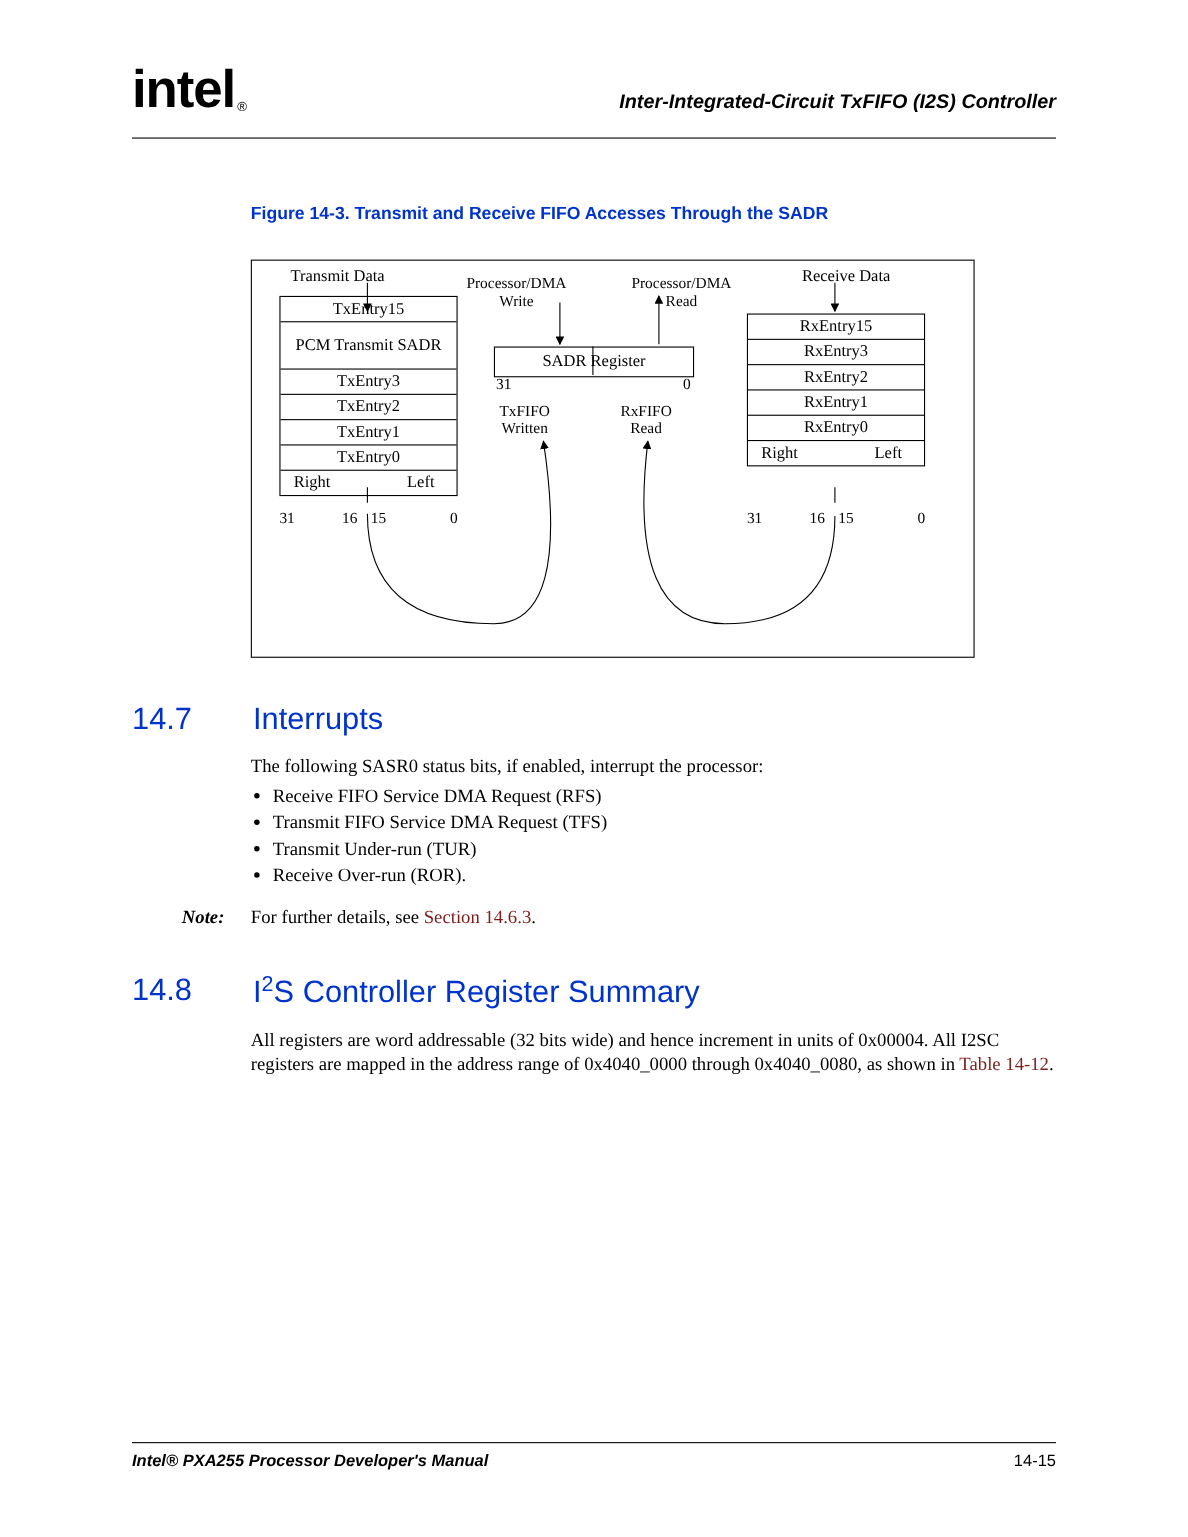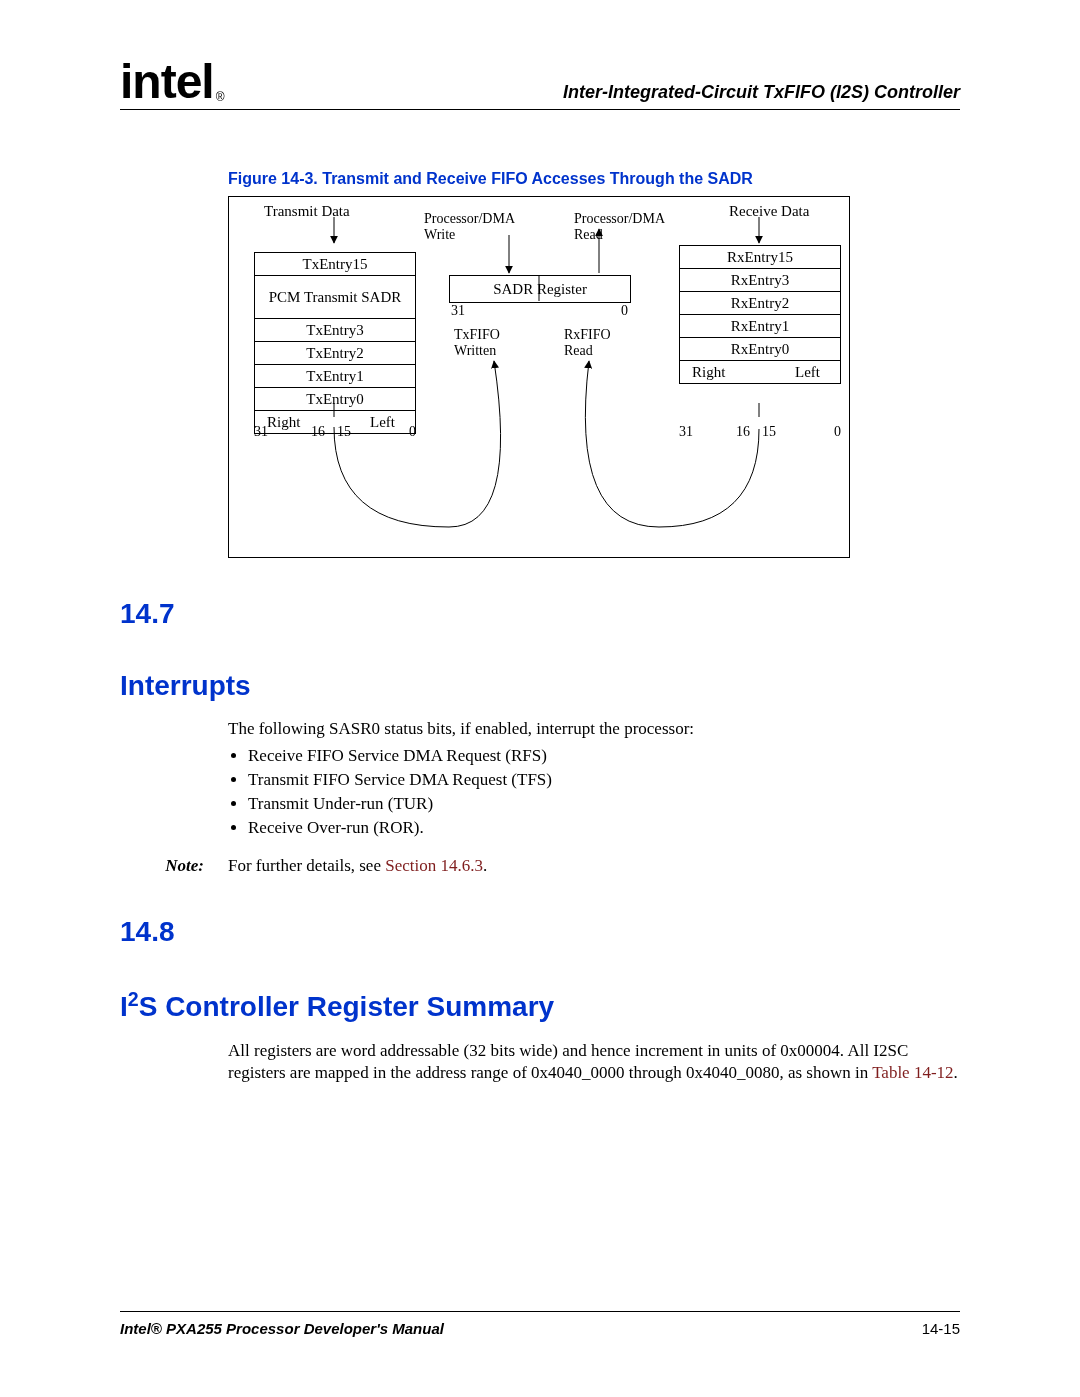--- a/index.html
+++ b/index.html
@@ -17,21 +17,21 @@
     left: 120px;
     right: 120px;
     top: 60px;
     bottom: 60px;
   }
   .header {
     display: flex;
     justify-content: space-between;
     align-items: flex-end;
     border-bottom: 1px solid #000;
-    padding-bottom: 6px;
+    padding-bottom: 22px;
   }
   .intel-logo {
     font-family: Arial, Helvetica, sans-serif;
     font-weight: bold;
     font-size: 48px;
     letter-spacing: -1px;
     line-height: 0.9;
     position: relative;
   }
   .intel-logo .reg {
@@ -48,27 +48,28 @@
   }
   .figure-title {
     font-family: Arial, Helvetica, sans-serif;
     font-weight: bold;
     font-size: 16px;
     color: #0033cc;
     margin-top: 60px;
     margin-left: 108px;
   }
   .figure-box {
-    margin-top: 8px;
+    margin-top: 32px;
     margin-left: 108px;
     border: 1.5px solid #000;
     width: 620px;
     height: 360px;
     position: relative;
     font-size: 15px;
+    padding-left: 36px;
   }
   .figure-box div { position: absolute; }
   .fifo-box {
     border: 1px solid #000;
     width: 160px;
   }
   .fifo-row {
     border-top: 1px solid #000;
     text-align: center;
     height: 22px;
@@ -76,37 +77,36 @@
     position: relative !important;
   }
   .fifo-box .fifo-row:first-child { border-top: none; }
   .sadr-box {
     border: 1px solid #000;
     width: 180px;
     height: 26px;
     line-height: 26px;
     text-align: center;
   }
-  .small-label { font-size: 14px; }
+  .small-label { font-size: 14px; text-align: center; }
   svg.arrows {
     position: absolute;
     left: 0; top: 0;
     width: 620px; height: 360px;
     pointer-events: none;
   }
 
   .section-heading {
     display: flex;
     gap: 40px;
     font-family: Arial, Helvetica, sans-serif;
     color: #0033cc;
-    font-weight: bold;
+    font-weight: normal;
     font-size: 28px;
     margin-top: 40px;
-    flex-direction: column;
   }
   .section-num { width: 70px; }
   .body-text {
     margin-left: 108px;
     font-size: 17px;
     margin-top: 16px;
     line-height: 1.3;
   }
   ul.bullets {
     margin-left: 108px;
@@ -192,21 +192,21 @@
 
     <div class="sadr-box" style="left:220px; top:78px;">SADR Register</div>
     <div style="left:222px; top:106px;" class="small-label">31</div>
     <div style="left:392px; top:106px;" class="small-label">0</div>
 
     <div style="left:225px; top:130px; white-space:pre;" class="small-label">TxFIFO
 Written</div>
     <div style="left:335px; top:130px; white-space:pre;" class="small-label">RxFIFO
 Read</div>
 
-    <div class="fifo-box" style="left:25px; top:55px;">
+    <div class="fifo-box" style="left:25px; top:32px;">
       <div class="fifo-row">TxEntry15</div>
       <div class="fifo-row" style="height:42px;line-height:42px;">PCM Transmit SADR</div>
       <div class="fifo-row">TxEntry3</div>
       <div class="fifo-row">TxEntry2</div>
       <div class="fifo-row">TxEntry1</div>
       <div class="fifo-row">TxEntry0</div>
       <div class="fifo-row" style="text-align:left;">
         <span style="position:absolute;left:12px;">Right</span>
         <span style="position:absolute;right:20px;">Left</span>
       </div>

